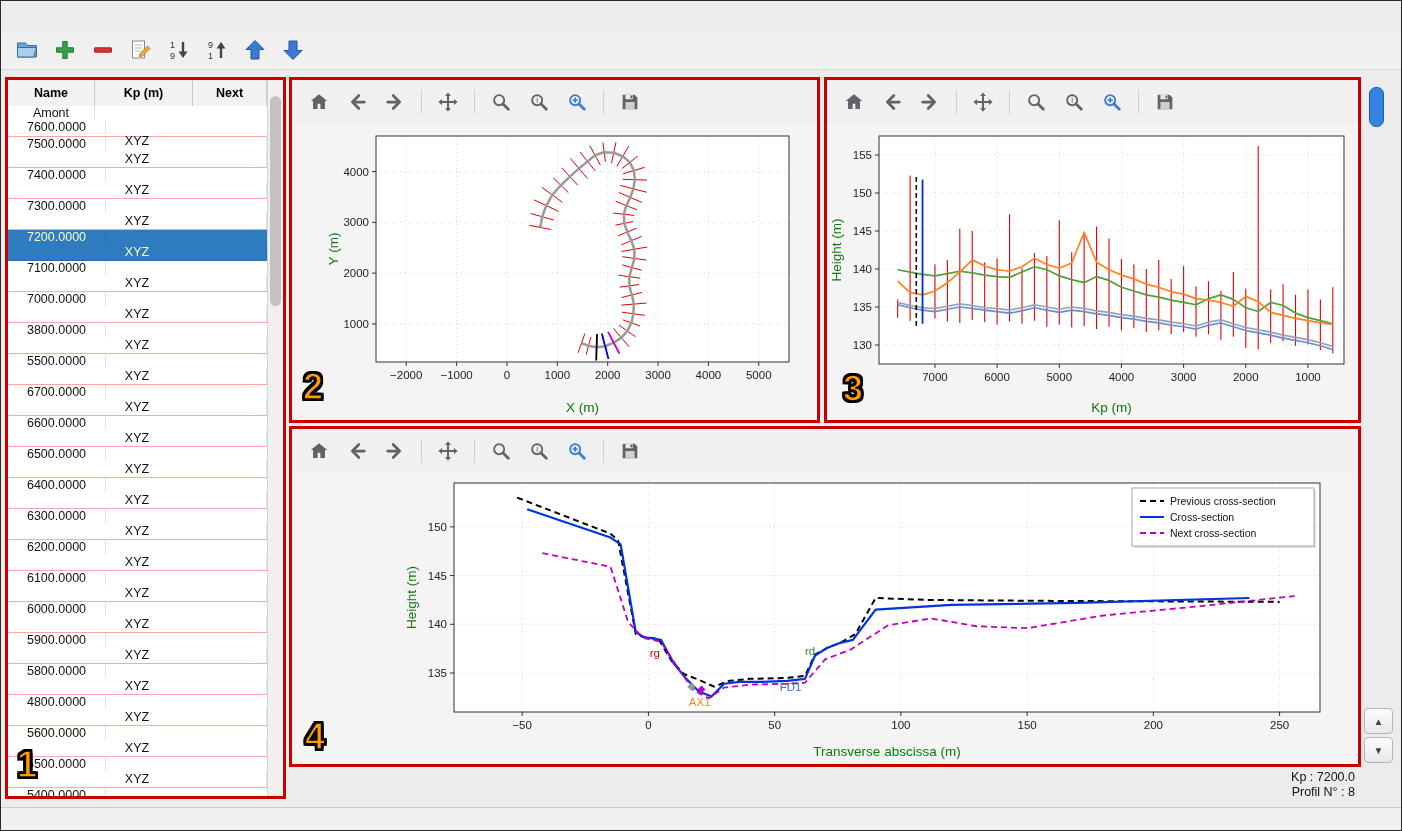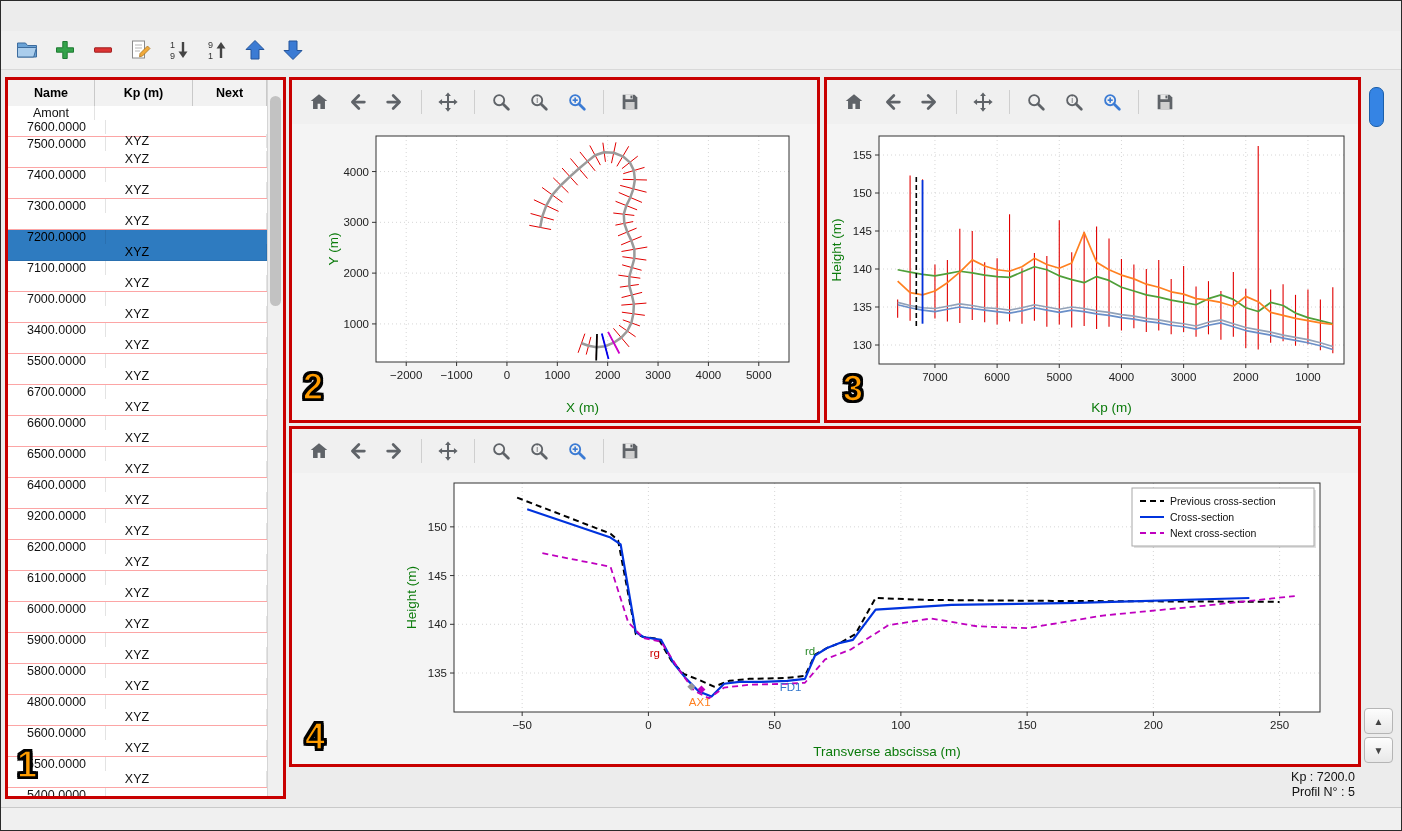--- a/index.html
+++ b/index.html
@@ -28,21 +28,21 @@
   .sep{width:1px;height:24px;background:#cfcfcf;margin:0 3px;}
   svg.plot{display:block;background:#f4f4f4;}
   svg text{font-family:"Liberation Sans",sans-serif;}
   
   .tbl-head{position:absolute;left:0;top:0;right:16px;height:26px;display:flex;background:#f2f2f2;
     border-bottom:1px solid #b9b9b9;font-weight:bold;font-size:12.5px;}
   .tbl-head .hcell{display:flex;align-items:center;justify-content:center;border-right:1px solid #c9c9c9;box-sizing:border-box;}
   .tbl-body{position:absolute;left:0;top:26px;right:16px;bottom:0;overflow:hidden;background:#fff;}
   .tbl-row{display:flex;height:30px;font-size:12.5px;border-bottom:1px solid #fca5a5;background:#fff;cursor:pointer;flex-direction:column;}
   .tbl-row .cell{display:flex;align-items:center;justify-content:center;border-right:1px solid #e3e3e3;box-sizing:border-box;color:#111;}
-  .tbl-row.selected,.tbl-row.selected .cell{background:#2e7bc0;color:#000000;border-color:#2a70b0;}
+  .tbl-row.selected,.tbl-row.selected .cell{background:#2e7bc0;color:#fef9c3;border-color:#2a70b0;}
   .c-name{width:87px;}.c-kp{width:98px;}.c-type{flex:1;}
   .tbl-scroll{position:absolute;right:0;top:0;width:16px;bottom:0;background:#f0f0f0;border-left:1px solid #d5d5d5;box-sizing:border-box;}
   .tbl-thumb{position:absolute;left:2px;right:2px;top:16px;height:210px;background:#c2c2c2;border-radius:6px;}
   
   .right-thumb{position:absolute;left:1368px;top:86px;width:15px;height:40px;background:#3584e4;
     border:1px solid #1b5faa;border-radius:7px;box-sizing:border-box;cursor:pointer;}
   .nav-btn{position:absolute;left:1363px;width:29px;height:26px;border:1px solid #b5b5b5;border-radius:4px;
     background:linear-gradient(#fdfdfd,#e8e8e8);display:flex;align-items:center;justify-content:center;
     font-size:10px;color:#444;cursor:pointer;box-sizing:border-box;}
   #nav-up{top:707px;} #nav-down{top:736px;}
@@ -169,21 +169,21 @@
           <div class="cell c-kp">7100.0000</div>
           <div class="cell c-type">XYZ</div>
         </div>
         <div class="tbl-row">
           <div class="cell c-name"></div>
           <div class="cell c-kp">7000.0000</div>
           <div class="cell c-type">XYZ</div>
         </div>
         <div class="tbl-row">
           <div class="cell c-name"></div>
-          <div class="cell c-kp">3400.0000</div>
+          <div class="cell c-kp">3800.0000</div>
           <div class="cell c-type">XYZ</div>
         </div>
         <div class="tbl-row">
           <div class="cell c-name"></div>
           <div class="cell c-kp">5500.0000</div>
           <div class="cell c-type">XYZ</div>
         </div>
         <div class="tbl-row">
           <div class="cell c-name"></div>
           <div class="cell c-kp">6700.0000</div>
@@ -199,21 +199,21 @@
           <div class="cell c-kp">6500.0000</div>
           <div class="cell c-type">XYZ</div>
         </div>
         <div class="tbl-row">
           <div class="cell c-name"></div>
           <div class="cell c-kp">6400.0000</div>
           <div class="cell c-type">XYZ</div>
         </div>
         <div class="tbl-row">
           <div class="cell c-name"></div>
-          <div class="cell c-kp">9200.0000</div>
+          <div class="cell c-kp">6300.0000</div>
           <div class="cell c-type">XYZ</div>
         </div>
         <div class="tbl-row">
           <div class="cell c-name"></div>
           <div class="cell c-kp">6200.0000</div>
           <div class="cell c-type">XYZ</div>
         </div>
         <div class="tbl-row">
           <div class="cell c-name"></div>
           <div class="cell c-kp">6100.0000</div>
@@ -738,21 +738,21 @@
 
   <div class="right-thumb"></div>
   <div class="nav-btn" id="nav-up">
     <span>▲</span>
   </div>
   <div class="nav-btn" id="nav-down">
     <span>▼</span>
   </div>
 
   <div class="status-text" id="status-kp">Kp : 7200.0</div>
-  <div class="status-text" id="status-profil">Profil N° : 5</div>
+  <div class="status-text" id="status-profil">Profil N° : 8</div>
   <div class="bottom-strip"></div>
 
   <div class="ann" id="ann1">1</div>
   <div class="ann" id="ann2">2</div>
   <div class="ann" id="ann3">3</div>
   <div class="ann" id="ann4">4</div>
 
 </div>
 
 </body></html>

